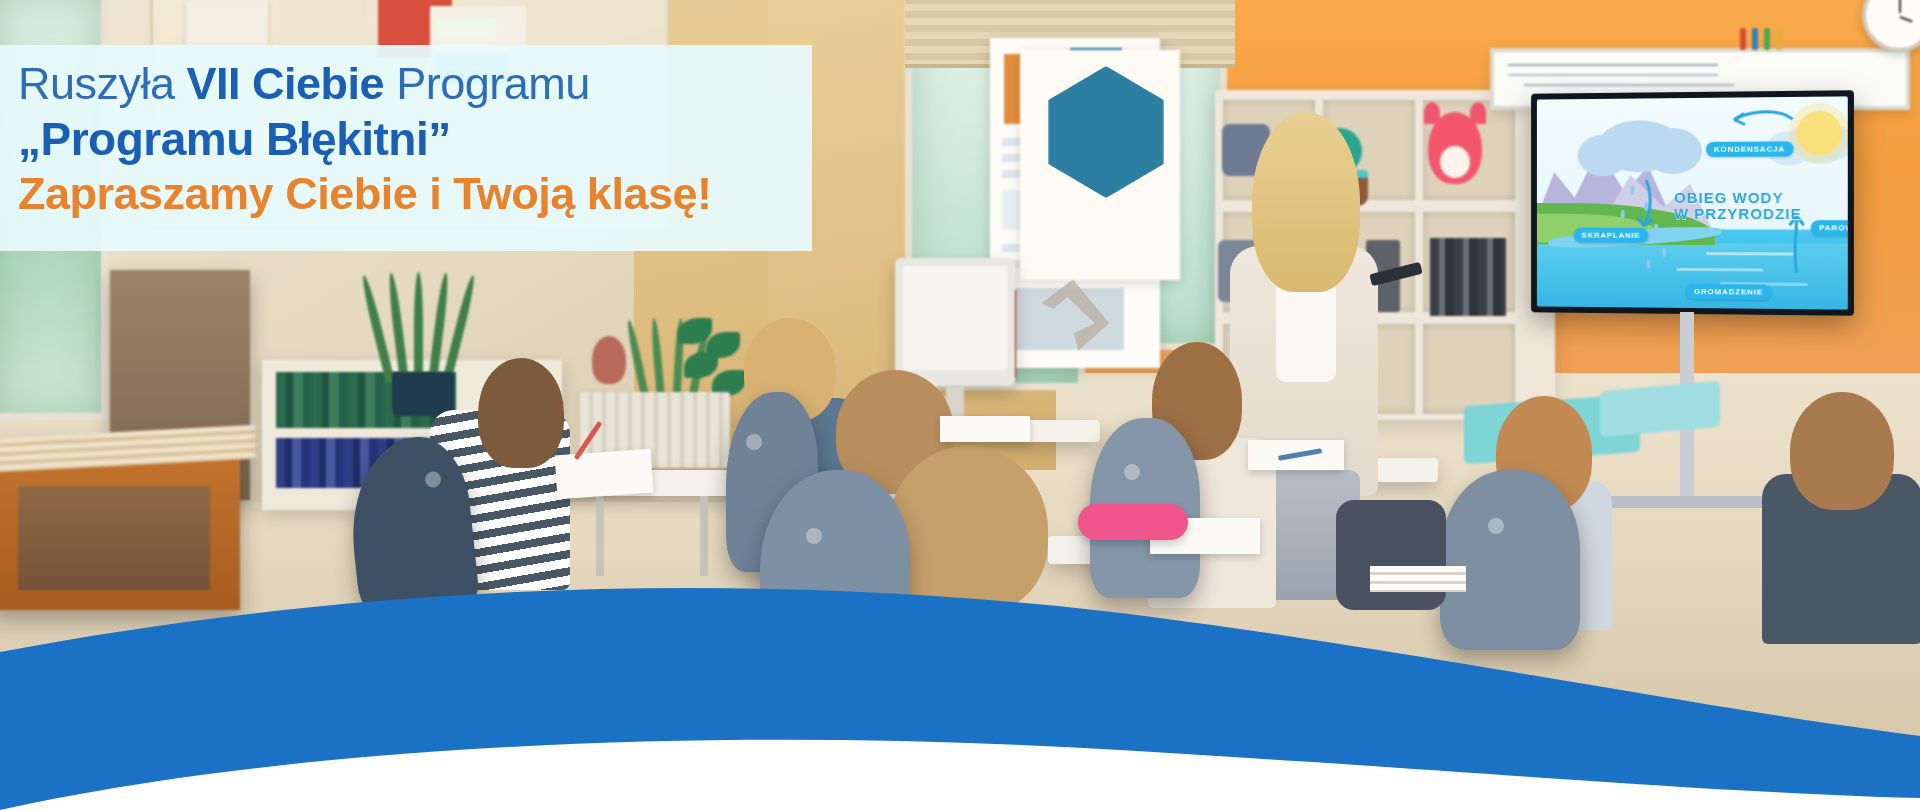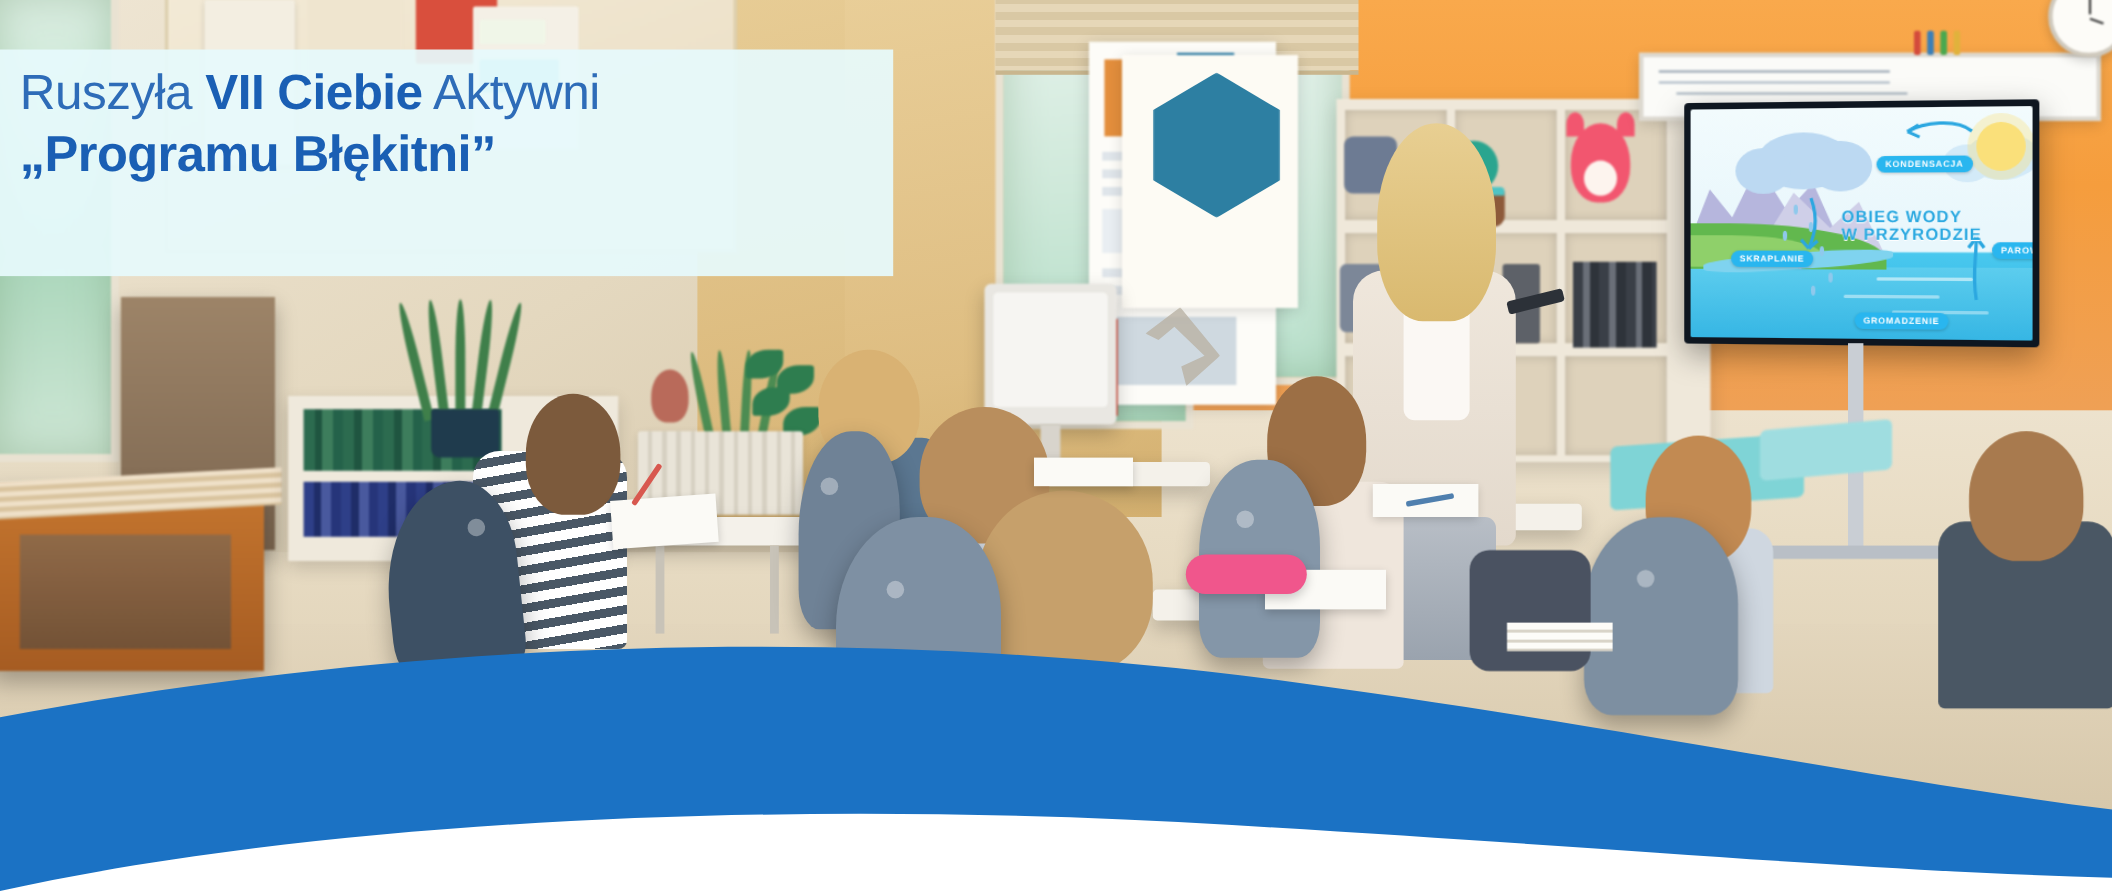--- a/index.html
+++ b/index.html
@@ -519,22 +519,23 @@
     <div class="notebook nb2"></div>
     <div class="pencil pc1"></div>
     <div class="pencil pc2"></div>
     <div class="pencase"></div>
     <div class="backpack"></div>
     <div class="bookstack"></div>
   </div>
 
   <div class="text-panel">
     <div class="tp-inner">
-      <div class="line line1"><span>Ruszyła </span><b>VII Ciebie</b><span> Aktywni</span></div>
+      <div class="line line1"><span>Ruszyła </span><b>VII Ciebie</b><span> Programu</span></div>
       <div class="line line2">„Programu Błękitni”</div>
+      <div class="line line3">Zapraszamy Ciebie i Twoją klasę!</div>
     </div>
   </div>
 
   <div class="wave">
     <svg viewBox="0 0 1920 250" preserveAspectRatio="none">
       <path d="M0,92 C360,24 760,6 1160,58 C1460,98 1700,148 1920,176 L1920,250 L0,250 Z" fill="#1b72c4"></path>
       <path d="M0,250 C300,184 720,166 1120,190 C1460,210 1700,232 1920,238 L1920,250 Z" fill="#ffffff"></path>
     </svg>
   </div>
 

